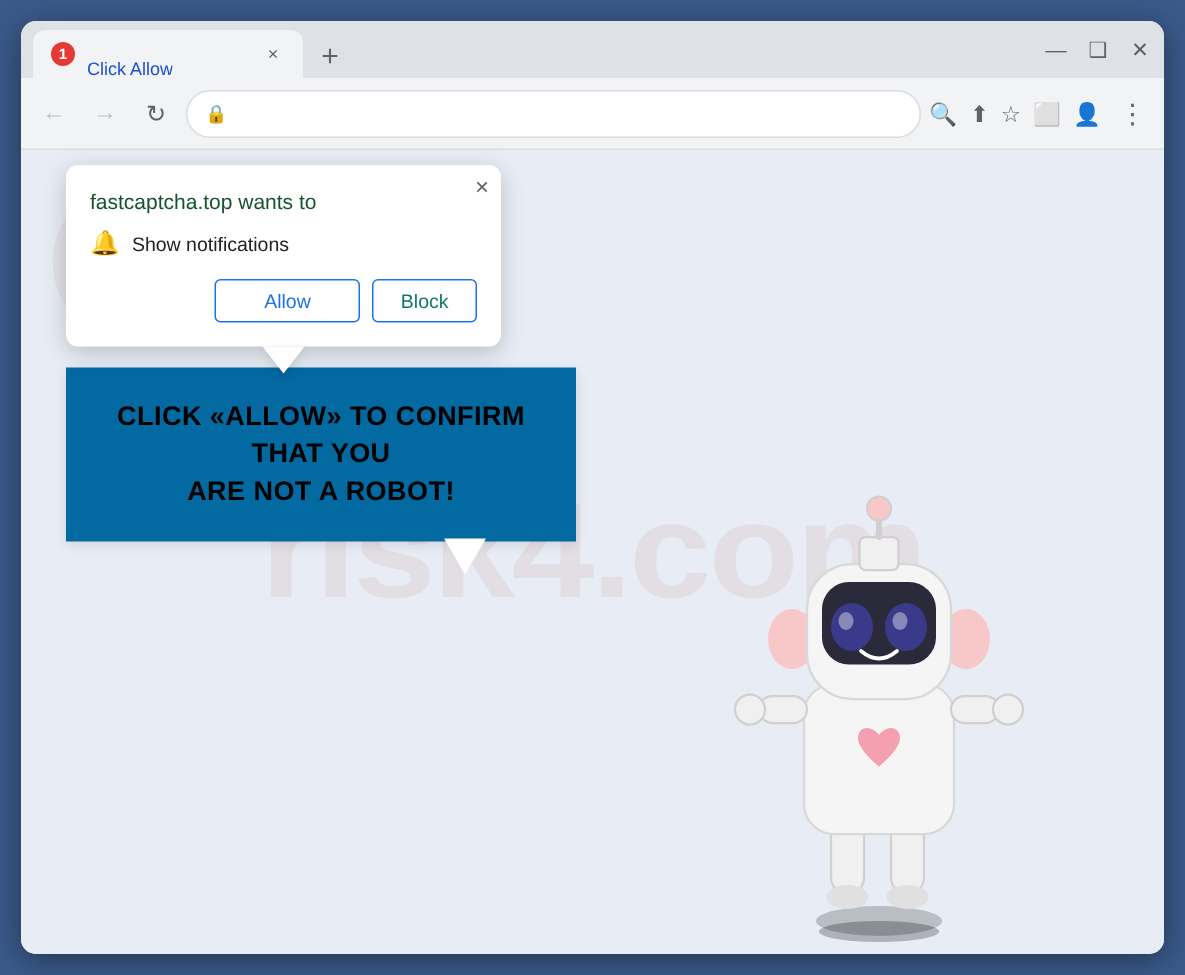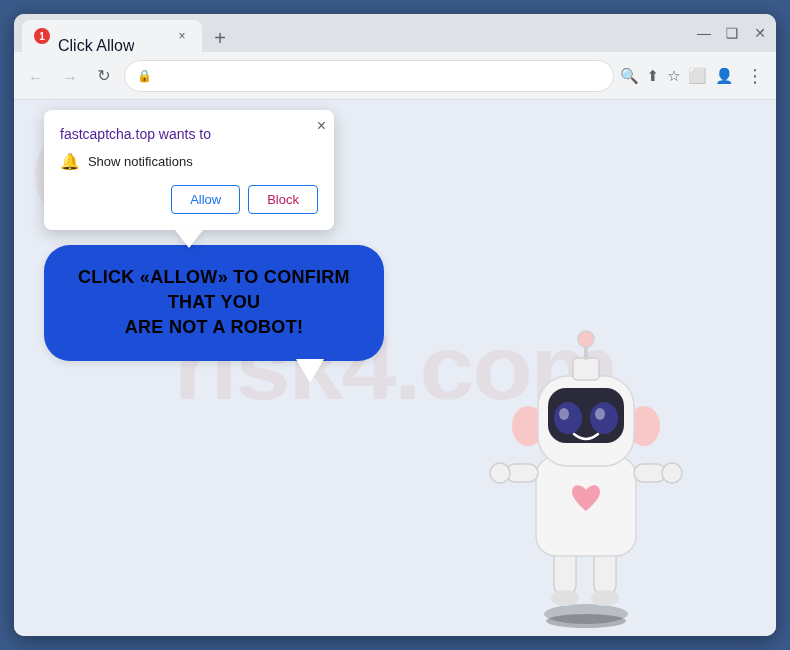--- a/index.html
+++ b/index.html
@@ -57,22 +57,22 @@
       border-radius: 50%;
       display: flex;
       align-items: center;
       justify-content: center;
       color: white;
       font-size: 10px;
       font-weight: bold;
       flex-shrink: 0;
     }
     .tab-title {
-      font-size: 16px;
-      color: #0f172a;
+      font-size: 12px;
+      color: #1d4ed8;
       white-space: nowrap;
       overflow: hidden;
       text-overflow: ellipsis;
       max-width: 120px;
       margin-top: 20px;
     }
     .tab-close {
       width: 16px;
       height: 16px;
       border-radius: 50%;
@@ -211,21 +211,21 @@
       position: absolute;
       top: 8px;
       right: 8px;
       color: #5f6368;
       font-size: 16px;
       cursor: pointer;
       line-height: 1;
     }
     .popup-title {
       font-size: 14px;
-      color: #4c1d95;
+      color: #14532d;
       margin-bottom: 10px;
     }
     .popup-notification-row {
       display: flex;
       align-items: center;
       gap: 8px;
       margin-bottom: 14px;
     }
     .bell-icon {
       font-size: 16px;
@@ -235,34 +235,34 @@
       font-size: 13px;
       color: #202124;
       text-align: center;
     }
     .popup-buttons {
       display: flex;
       gap: 8px;
       justify-content: flex-end;
     }
     .btn-allow {
-      padding: 6px 18px;
+      padding: 6px 32px;
       border: 1px solid #1a73e8;
       background: white;
       color: #1a73e8;
       border-radius: 4px;
       font-size: 13px;
       cursor: pointer;
       font-weight: 500;
     }
     .btn-block {
       padding: 6px 18px;
       border: 1px solid #1a73e8;
       background: white;
-      color: #be185d;
+      color: #0f766e;
       border-radius: 4px;
       font-size: 13px;
       cursor: pointer;
       font-weight: 500;
     }
     
     .speech-bubble-tail {
       position: absolute;
       bottom: -18px;
       left: 50%;
@@ -272,22 +272,22 @@
       border-left: 14px solid transparent;
       border-right: 14px solid transparent;
       border-top: 18px solid white;
       filter: drop-shadow(0 3px 3px rgba(0,0,0,0.1));
     }
     
     .page-message-bubble {
       position: absolute;
       left: 30px;
       top: 145px;
-      background: #1d4ed8;
-      border-radius: 26px;
+      background: #0369a1;
+      border-radius: 0;
       padding: 20px 24px;
       width: 340px;
       box-shadow: 0 2px 8px rgba(0,0,0,0.1);
       z-index: 5;
     }
     .page-message-bubble::after {
       content: '';
       position: absolute;
       bottom: -22px;
       right: 60px;

